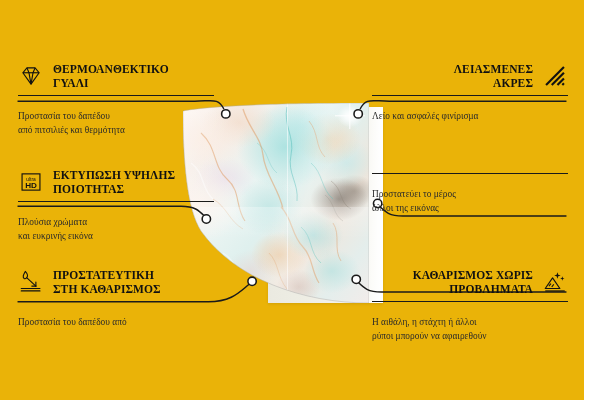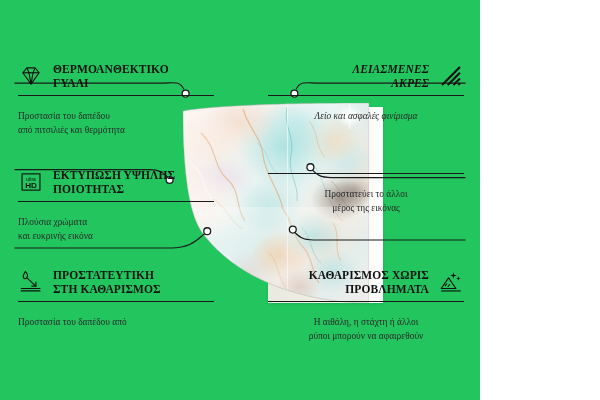--- a/index.html
+++ b/index.html
@@ -3,21 +3,21 @@
 <meta charset="utf-8">
 <style>
   html,body{margin:0;padding:0;}
   body{
     width:600px;height:400px;
     background:#ffffff;
     font-family:"Liberation Serif", serif;
     overflow:hidden;
     position:relative;
   }
-  #stage{position:absolute;inset:0;width:480px;height:400px;background:#22c55e;}
+  #stage{position:absolute;inset:0;width:584px;height:400px;background:#eab308;}
 
   
   .product-wrap{
     position:absolute;left:183px;top:103px;width:220px;height:208px;
   }
   .back-panel{
     position:absolute;left:85px;top:4px;width:115px;height:196px;
     background:linear-gradient(95deg,#e9e8df 0%,#eeede4 40%,#f3f2ea 72%,#fbfbf7 100%);
     box-shadow:0 1px 3px rgba(0,0,0,.10);
   }
@@ -90,27 +90,27 @@
     font-size:11.5px;font-weight:700;color:#111;letter-spacing:.1px;
     white-space:nowrap;
   }
   .feat.left .titles{text-align:left;}
   .feat.right .titles{text-align:right;}
   .rule{height:1px;background:#1a1a1a;margin-top:5px;width:100%;}
   .feat .d{
     font-family:"Liberation Serif", serif;
     font-size:9.4px;color:#2a2a2a;line-height:1.45;margin-top:14px;
   }
-  .feat.right .d{text-align:center;}
+  .feat.right .d{text-align:left;}
   .ic{width:26px;height:26px;flex:0 0 26px;display:block;}
 
   .f1{left:18px;top:62px;}
   .f2{left:18px;top:168px;}
   .f3{left:18px;top:268px;}
-  .f4{right:16px;top:62px;font-style:italic;}
+  .f4{right:16px;top:62px;}
   .f5{right:16px;top:168px;}
   .f6{right:16px;top:268px;}
 
   .connectors{position:absolute;inset:0;pointer-events:none;}
 </style>
 </head>
 <body>
 
 <div id="stage">
 
@@ -263,22 +263,22 @@
     </div>
     <div class="rule"></div>
     <div class="d">
       <div>Λείο και ασφαλές φινίρισμα</div>
     </div>
   </div>
 
   <div class="feat right f5">
     <div class="rule"></div>
     <div class="d">
-      <div>Προστατεύει το άλλοι</div>
-      <div>μέρος της εικόνας</div>
+      <div>Προστατεύει το μέρος</div>
+      <div>άλλοι της εικόνας</div>
     </div>
   </div>
 
   <div class="feat right f6">
     <div class="head">
       <svg class="ic" viewBox="0 0 32 32">
         <g fill="none" stroke="#111" stroke-width="1.4" stroke-linejoin="round">
           <path d="M4 24 L13 11 L22 24 Z"></path>
           <path d="M4 27 H28"></path>
           <path d="M8.5 21 L11 18"></path>

